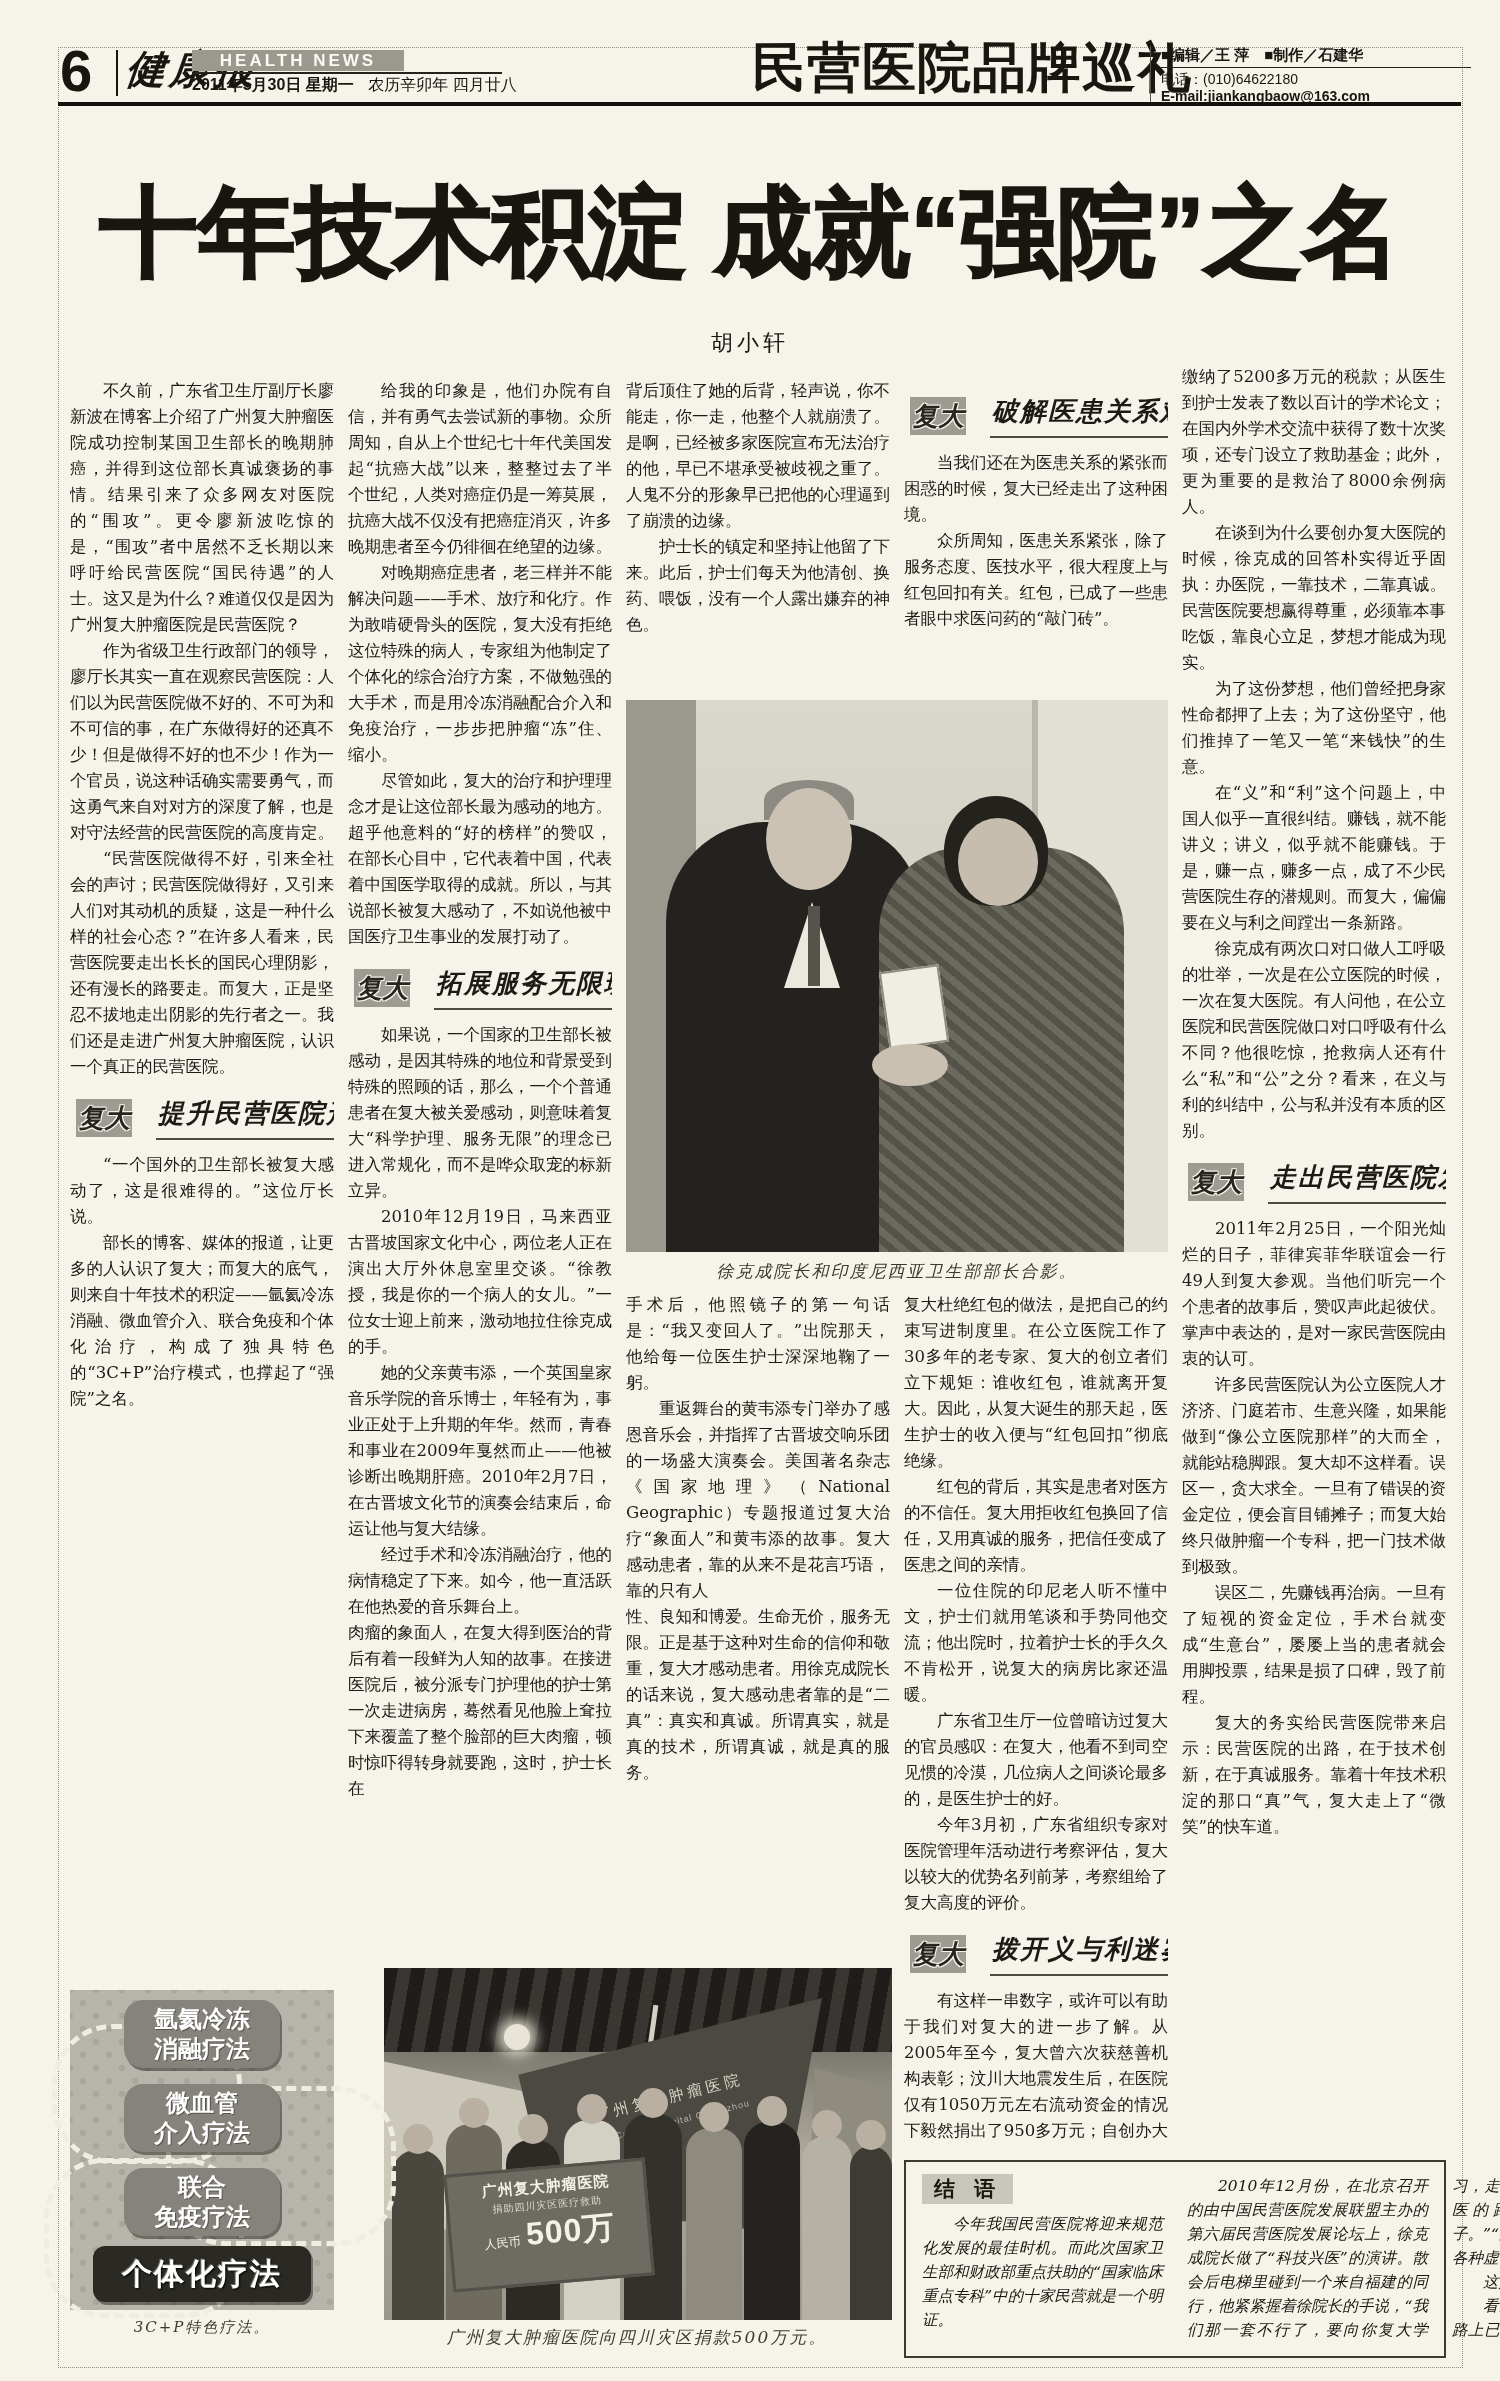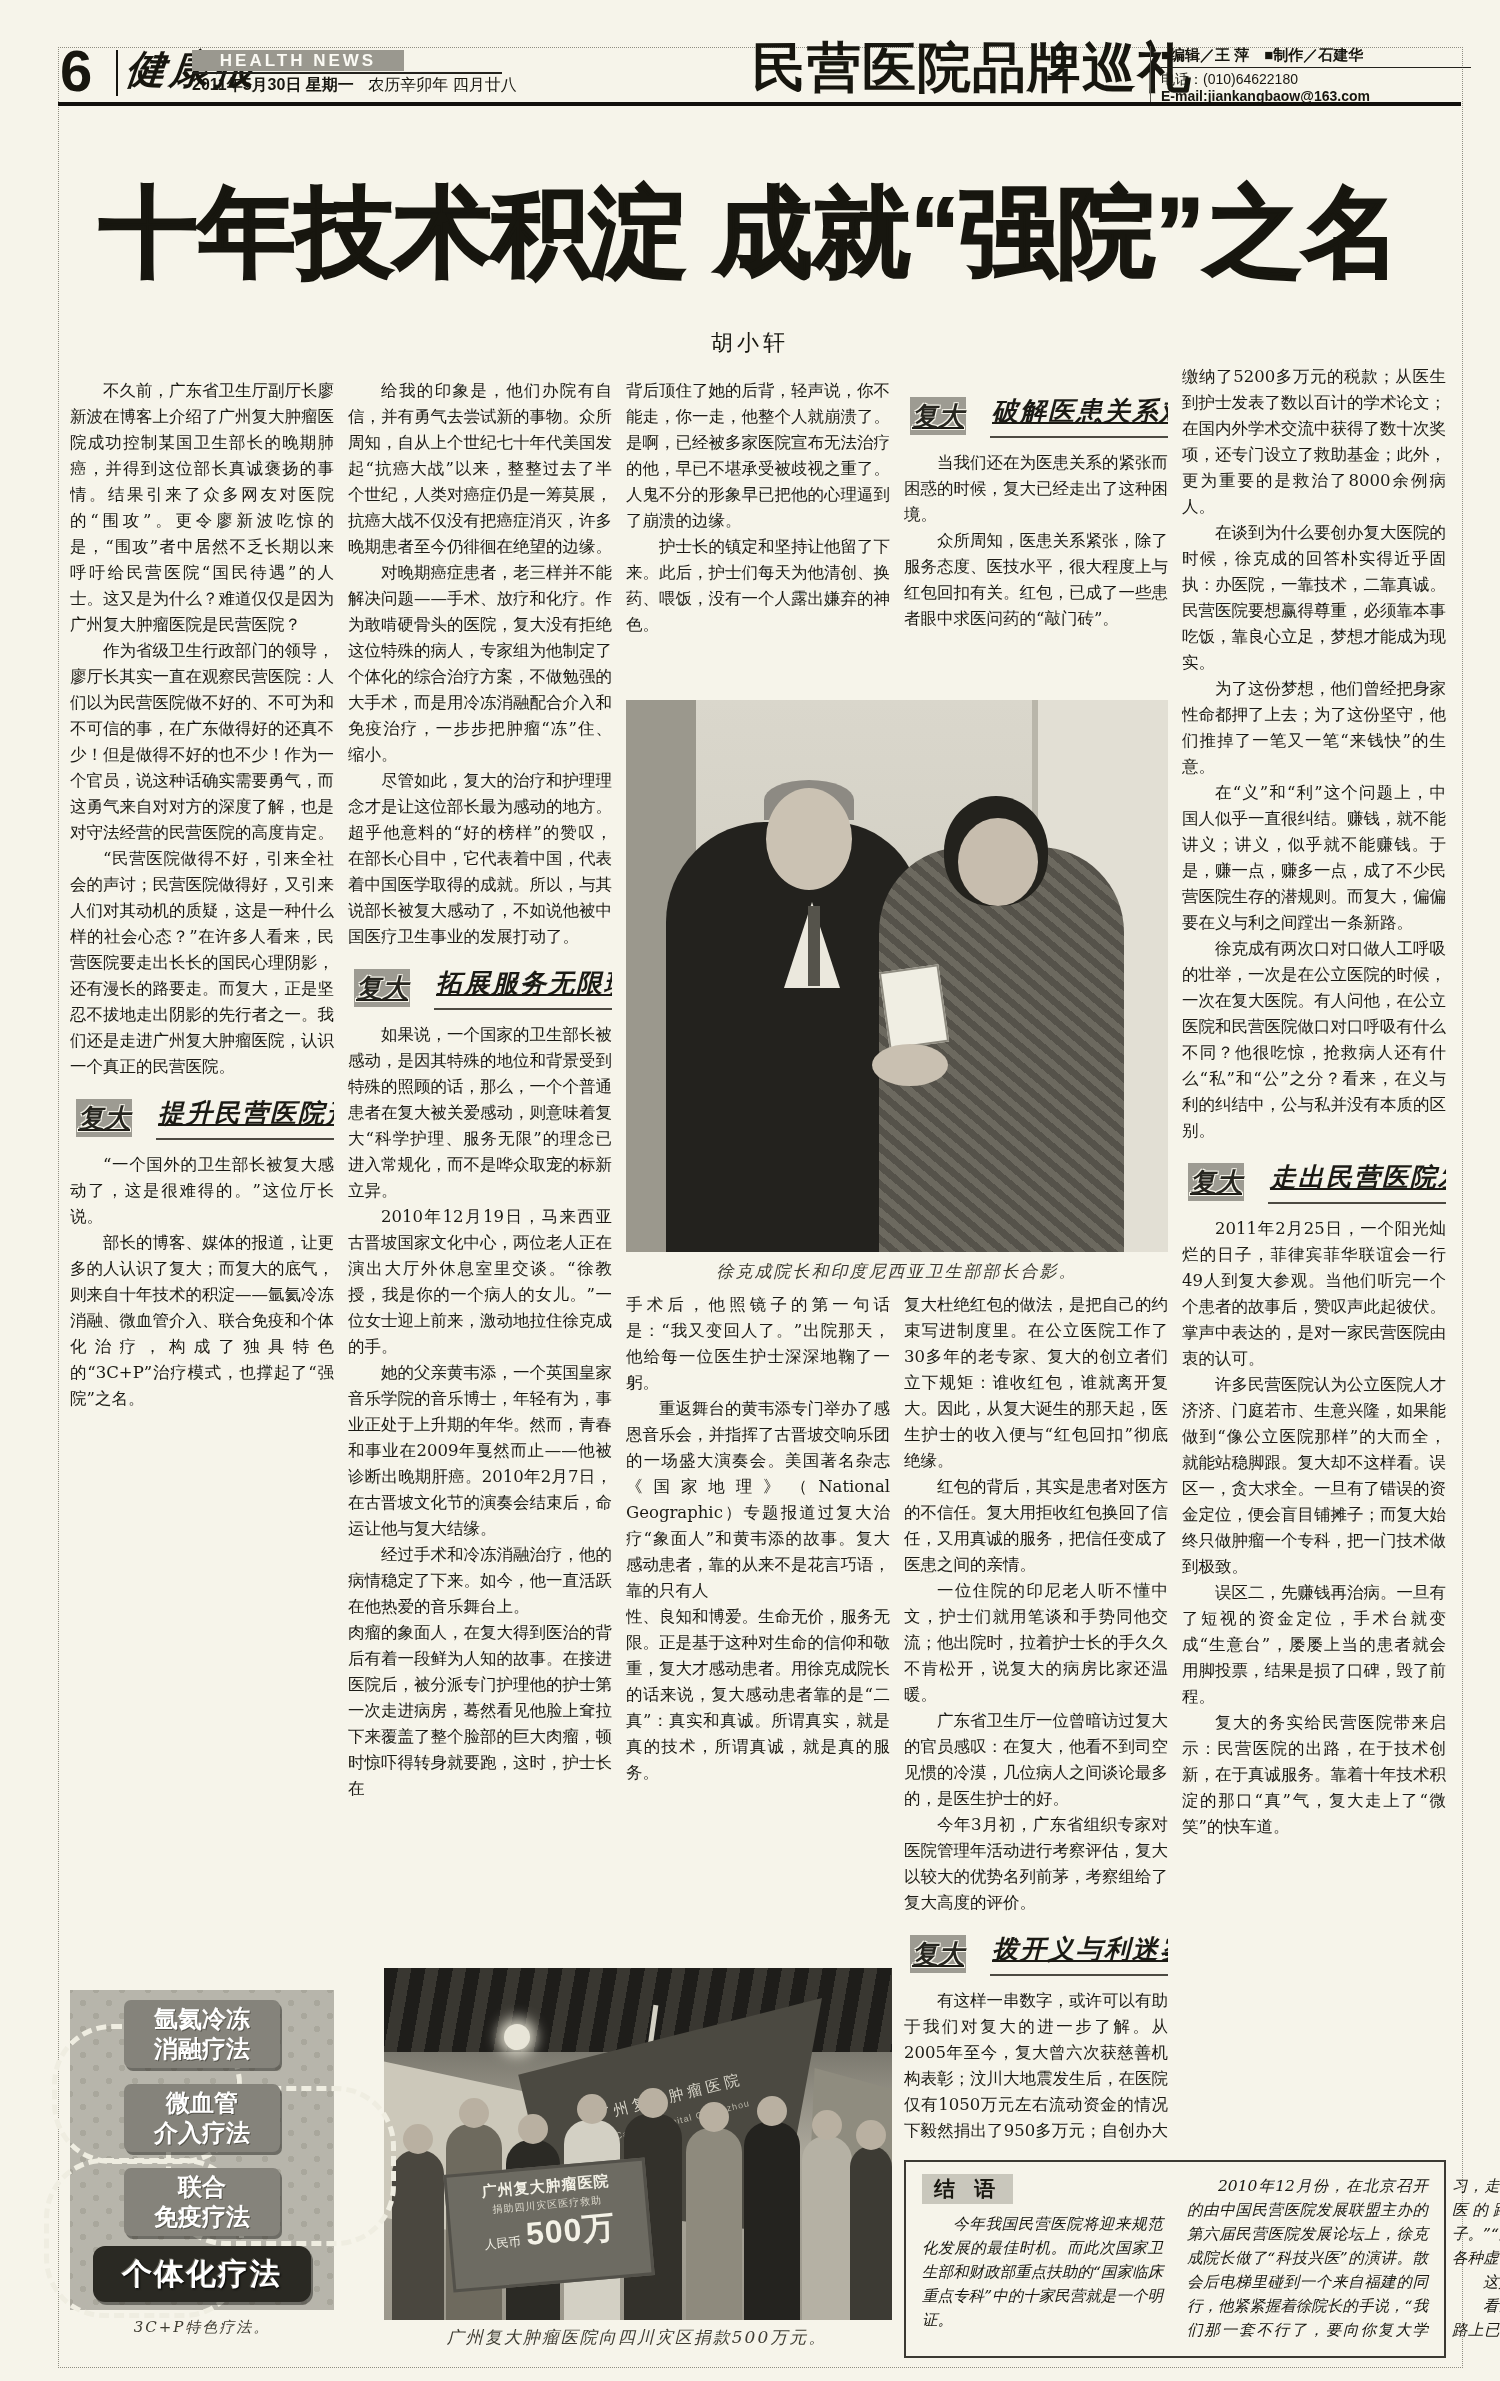--- a/index.html
+++ b/index.html
@@ -37,21 +37,21 @@
   .col p.flush{text-indent:0;}
   .c1{left:70px;top:378px;height:1606px;}
   .c2{left:348px;top:378px;height:1580px;}
   .c3t{left:626px;top:378px;height:316px;}
   .c3b{left:626px;top:1292px;height:662px;}
   .c4t{left:904px;top:378px;height:316px;}
   .c4b{left:904px;top:1292px;height:852px;}
   .c5{left:1182px;top:364px;height:1766px;}
   .col{overflow:hidden;}
 
-  .sec{display:flex;align-items:center;gap:24px;margin:16px 0 12px 6px;text-decoration:underline;}
+  .sec{display:flex;align-items:center;gap:24px;margin:16px 0 12px 6px;}
   .sec .badge{flex:0 0 auto;width:56px;height:38px;background:#9d9b92;color:#26251f;
        font:900 26px/38px "DejaVu Serif",serif;font-style:italic;text-align:center;
        text-shadow:-1px -1px 0 #f6f4ea,1px -1px 0 #f6f4ea,-1px 1px 0 #f6f4ea,1px 1px 0 #f6f4ea;}
   .sec .t{font:700 26px/34px "DejaVu Serif",serif;font-style:italic;letter-spacing:2px;
           border-bottom:2px solid #4c4a42;padding:0 4px 8px 2px;white-space:nowrap;}
 
   
   .photo{overflow:hidden;background:#cfccc1;}
   .caption{font-size:17px;font-style:italic;color:#3c3a30;text-align:center;letter-spacing:2px;}
 
@@ -96,21 +96,21 @@
 
   
   .tpanel{left:70px;top:1990px;width:264px;height:320px;background:#b7b5ab;
           background-image:radial-gradient(#a9a79c 18%,transparent 19%),radial-gradient(#a9a79c 18%,transparent 19%);
           background-size:26px 26px;background-position:0 0,13px 13px;}
   .dash{position:absolute;border:5px dashed #efede1;border-radius:60px;}
   .d1{left:-18px;top:34px;width:180px;height:130px;}
   .d2{left:96px;top:96px;width:220px;height:150px;}
   .d3{left:-26px;top:168px;width:190px;height:150px;}
   .tbox{position:absolute;left:50%;transform:translateX(-50%);width:152px;background:#85837b;color:#fff;
-        border-radius:7px;box-shadow:2px 3px 0 rgba(20,20,15,.45);text-align:center;
+        border-radius:19px;box-shadow:2px 3px 0 rgba(20,20,15,.45);text-align:center;
         font:900 24px/30px "Liberation Sans",sans-serif;padding:4px 2px;
         text-shadow:1px 1px 0 #55534b;}
   .tb1{top:10px;} .tb2{top:94px;} .tb3{top:178px;}
   .tb4{top:256px;width:214px;background:#2a2923;font-size:30px;line-height:48px;letter-spacing:2px;
        border-radius:12px;text-shadow:-1px -1px 0 #6e6c62,1px 1px 2px #000;}
   .cap-graphic{left:70px;top:2318px;width:264px;font-size:15px;}
 
   
   .jieyu{left:904px;top:2160px;width:542px;height:198px;border:2px solid #3b3a33;background:#f6f4ea;
          padding:12px 16px;box-sizing:border-box;column-count:2;column-gap:24px;}

